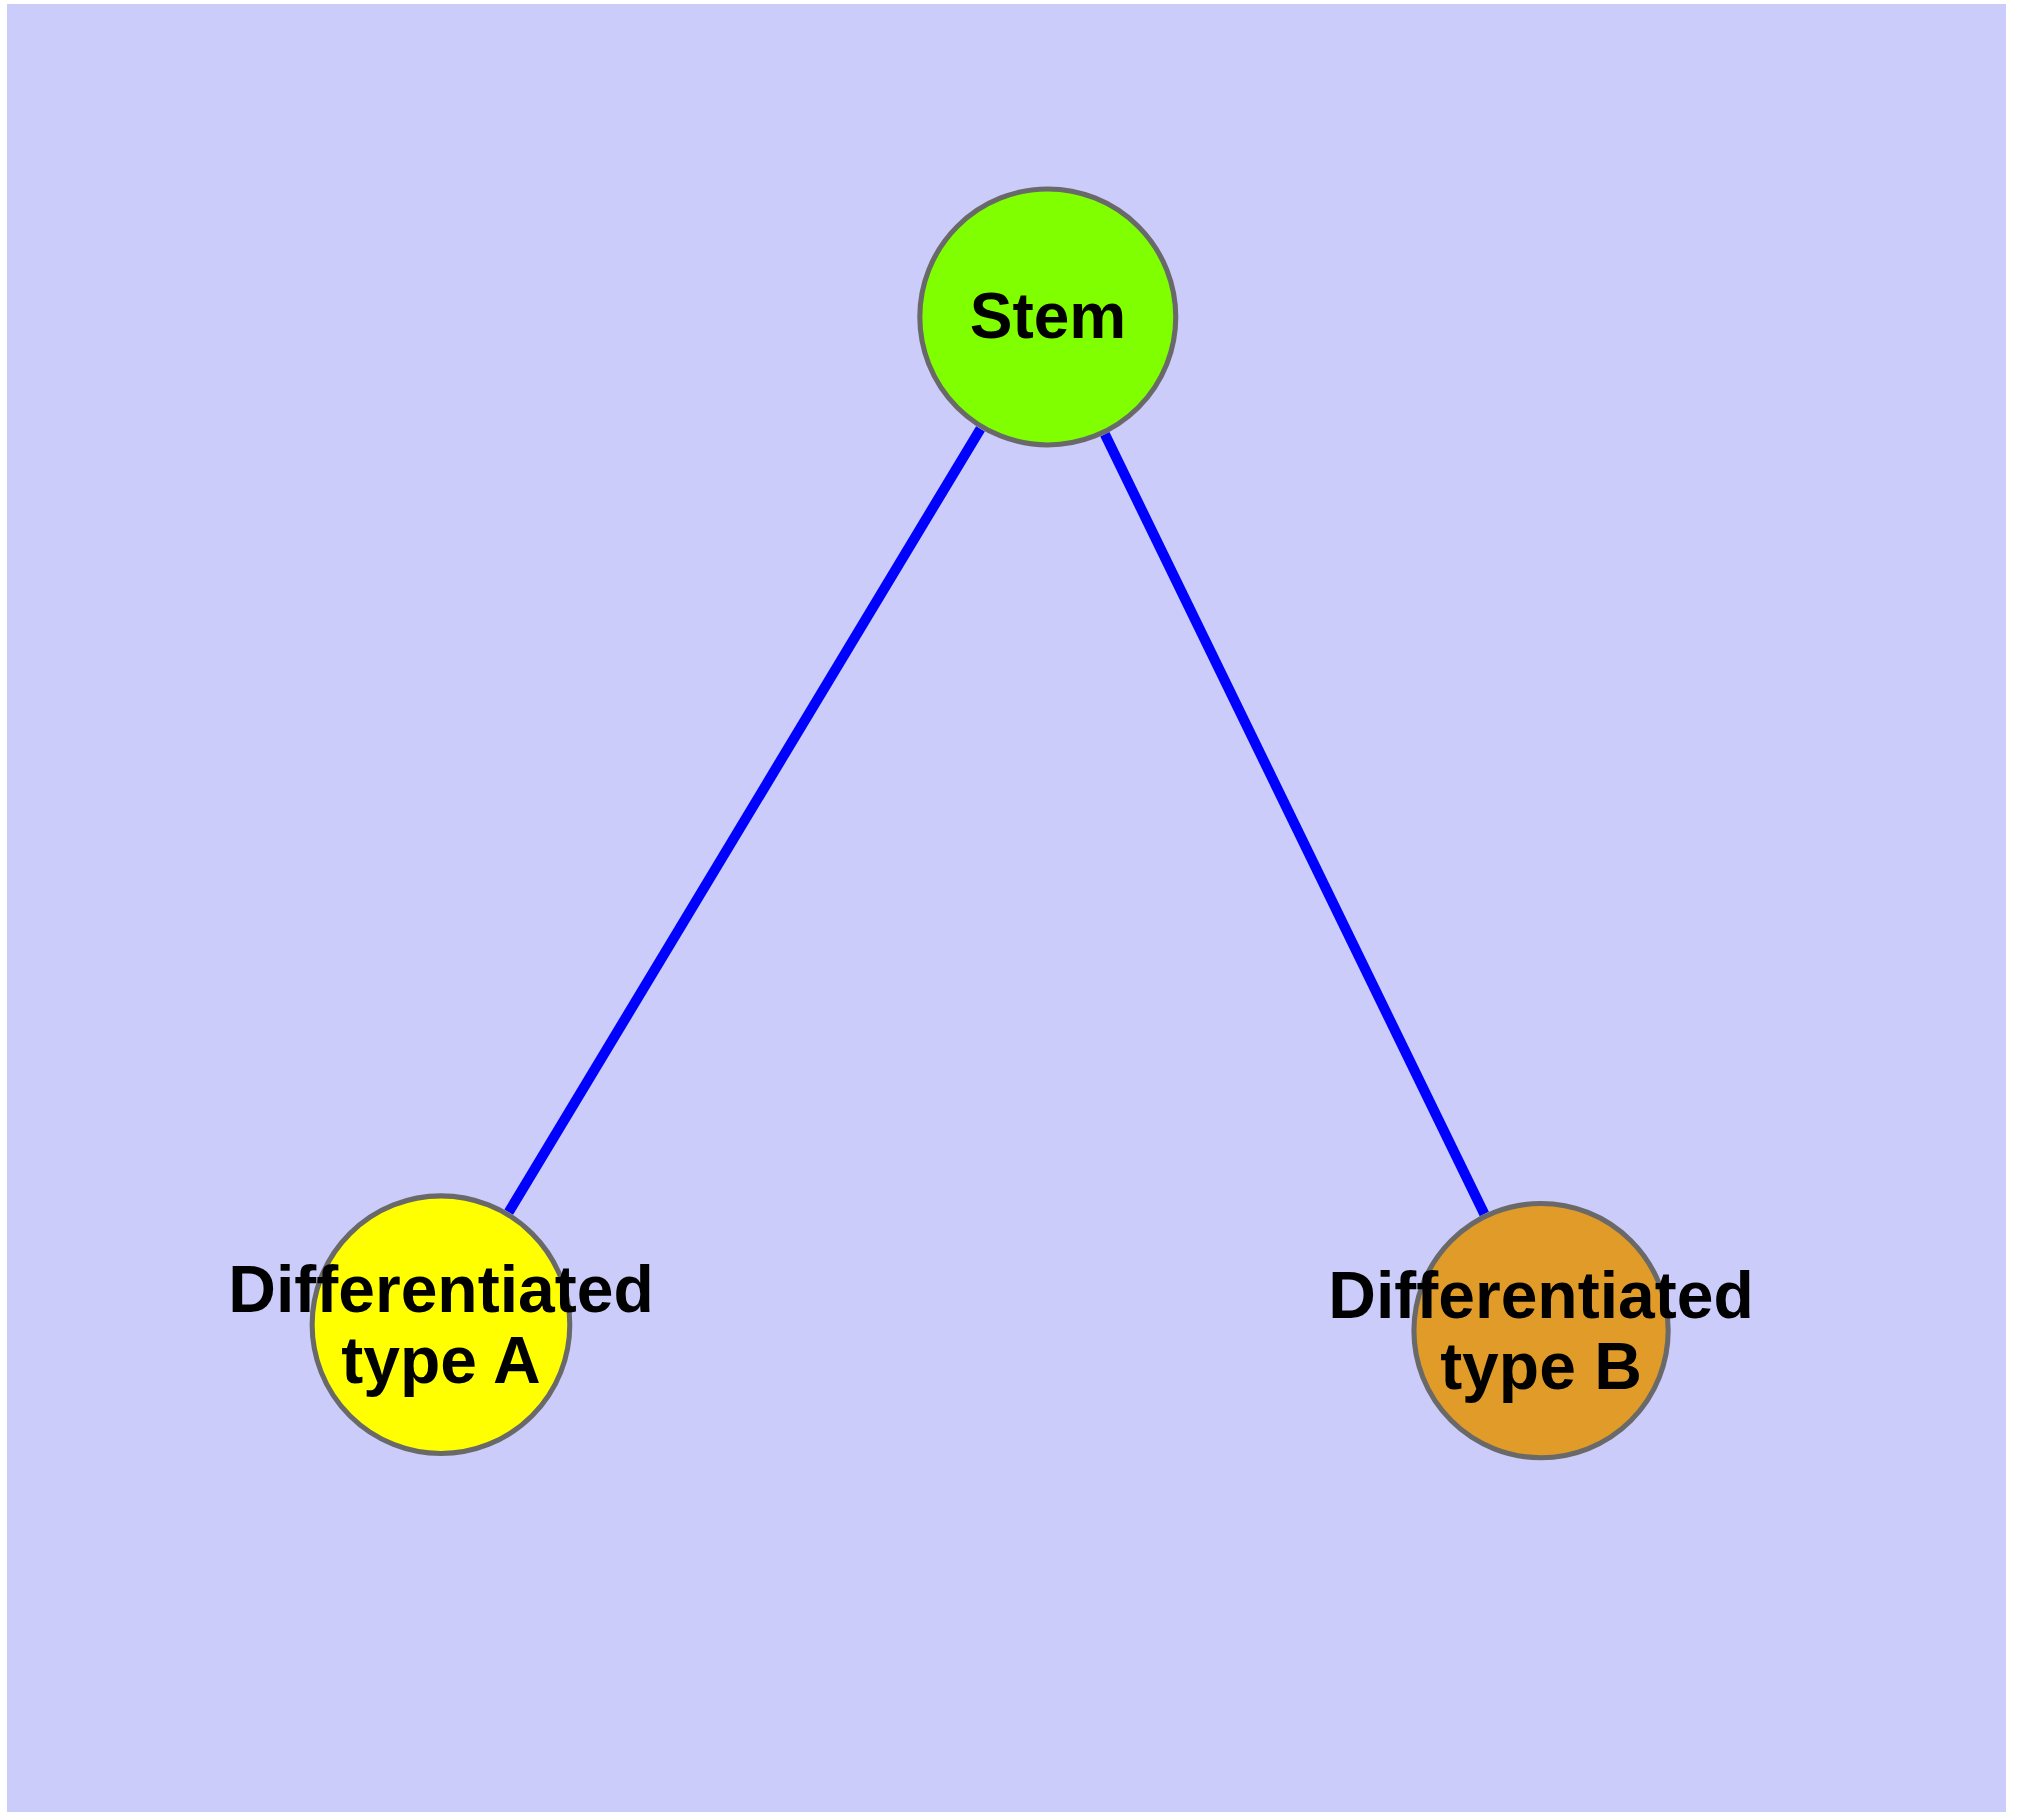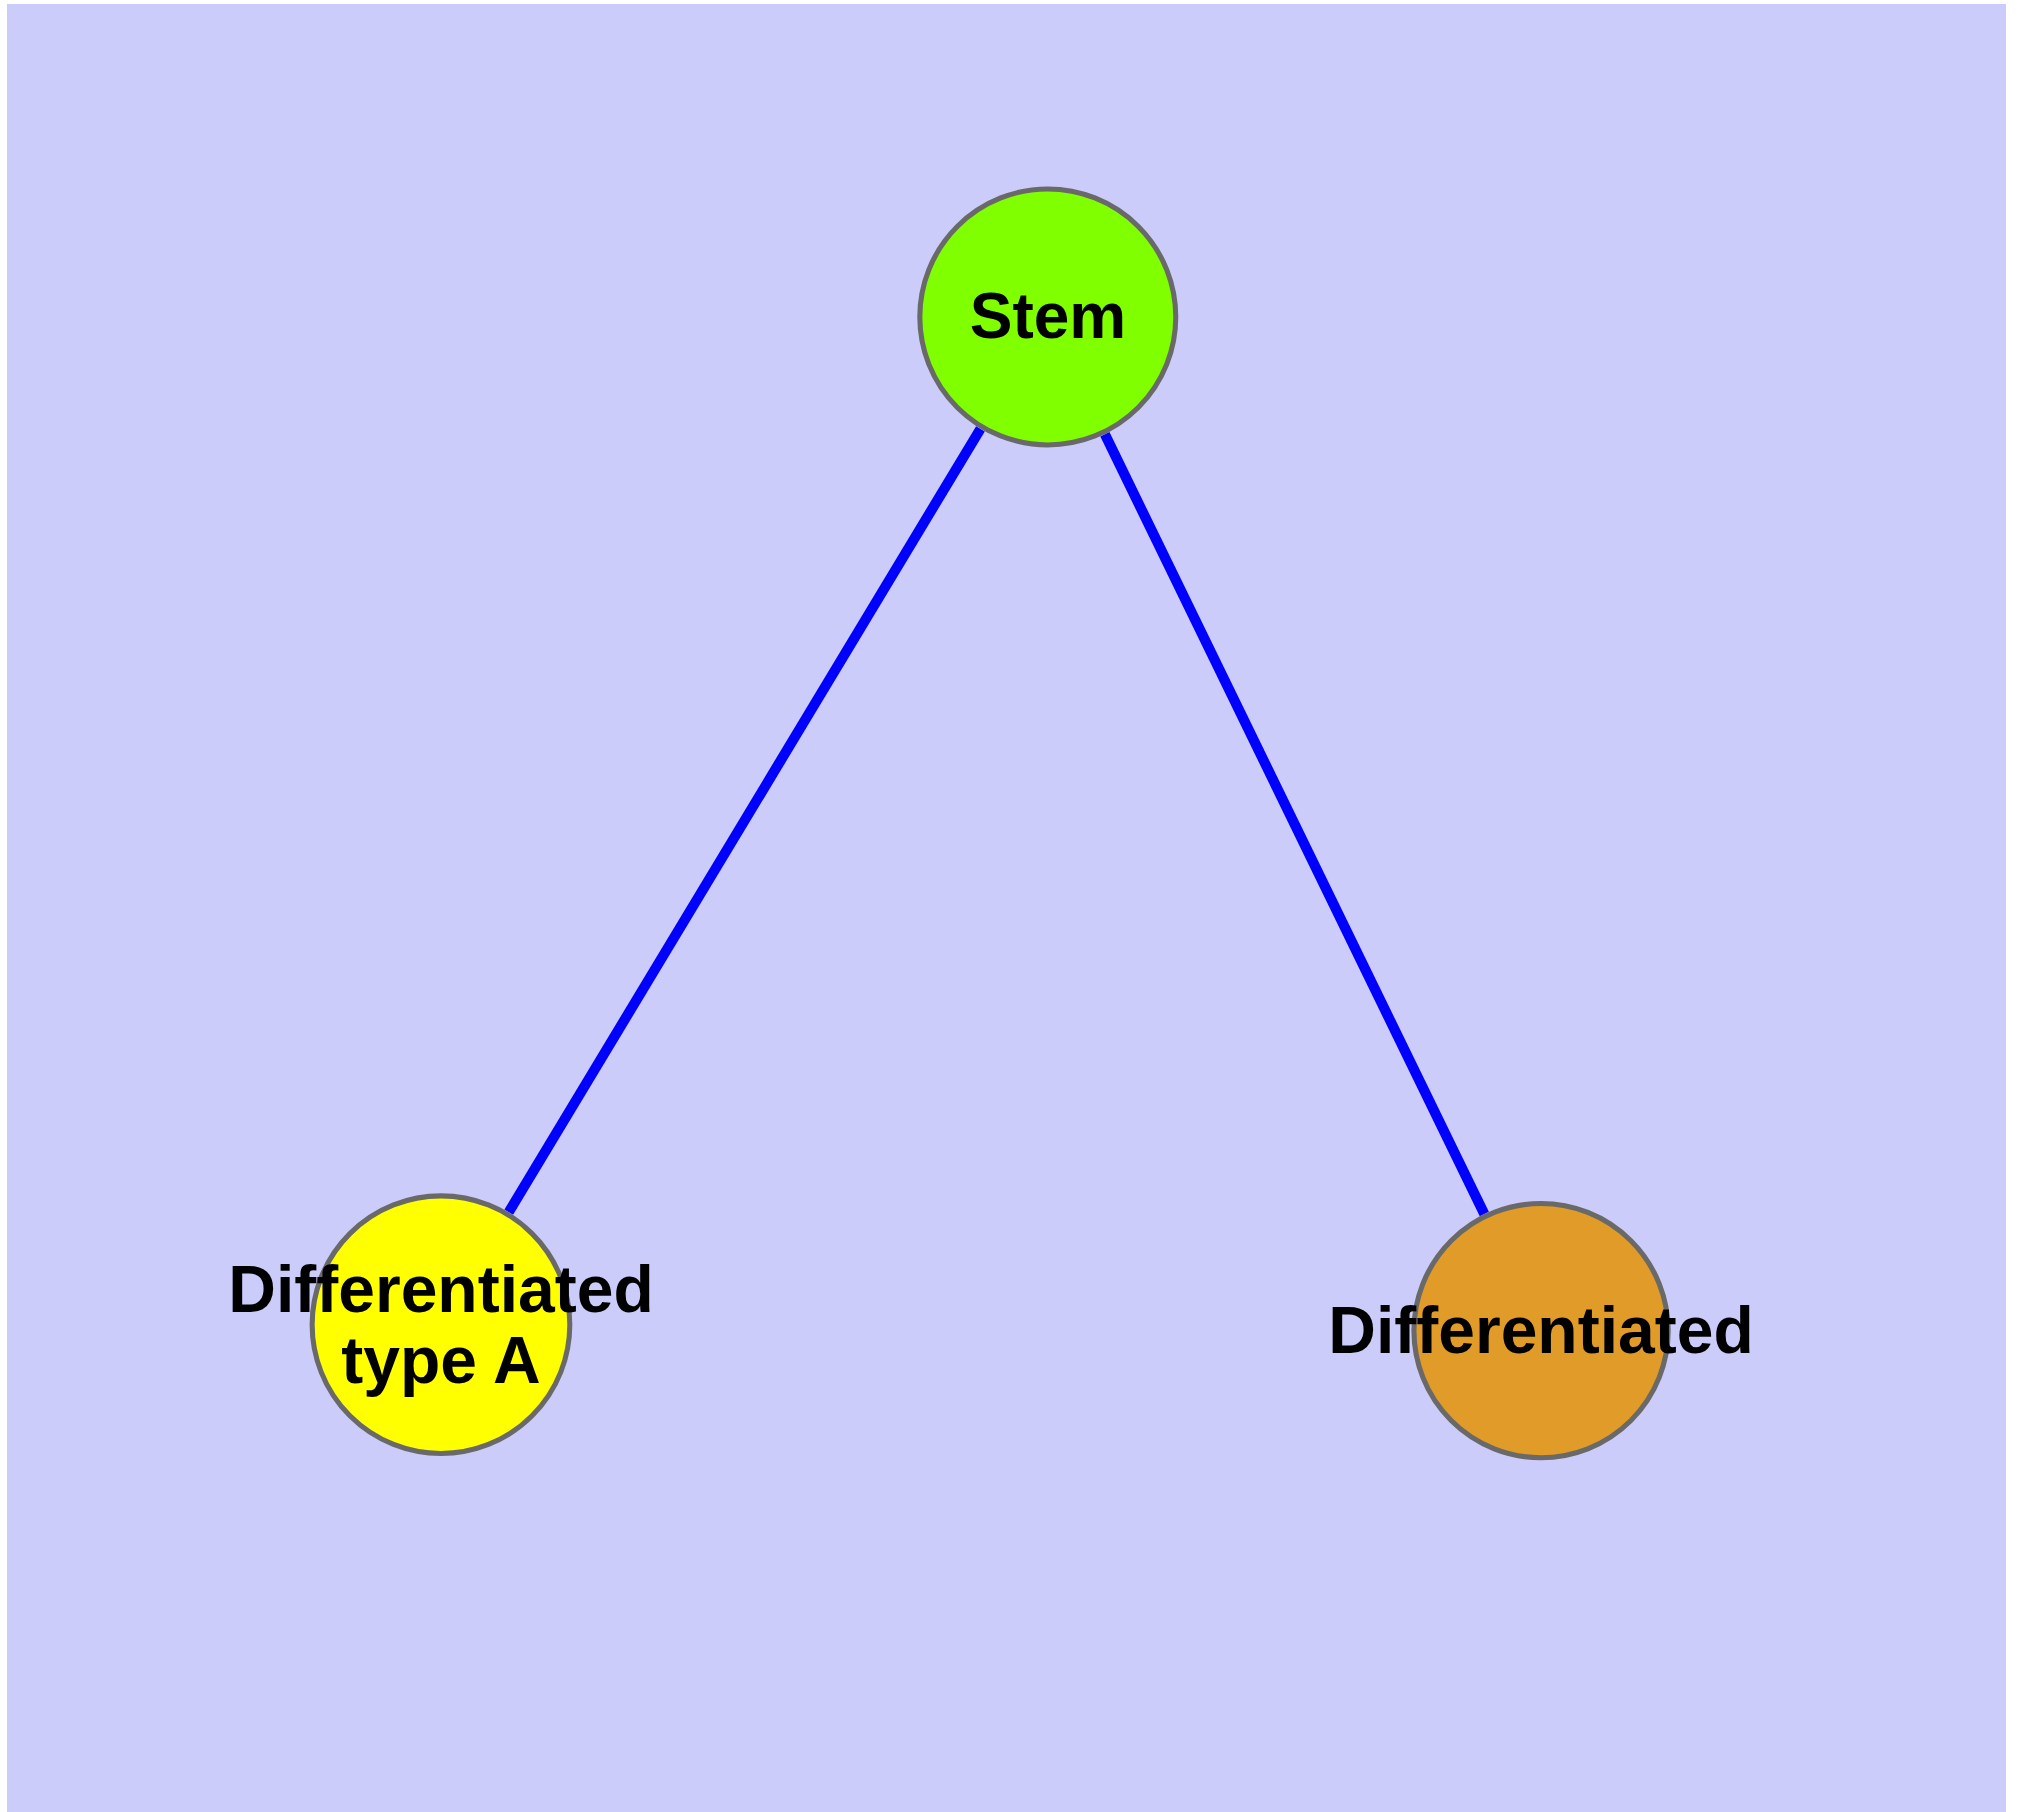--- a/index.html
+++ b/index.html
@@ -58,16 +58,16 @@
     <g id="node-layer">
         <circle cx="1236" cy="374" r="151" fill="#80ff00" stroke="#696969" stroke-width="6"></circle>
         <circle cx="520" cy="1563" r="152" fill="#ffff00" stroke="#696969" stroke-width="6"></circle>
         <circle cx="1818" cy="1570" r="150" fill="#e09b28" stroke="#696969" stroke-width="6"></circle>
       </g>
   </svg>
 
   <div id="label-layer">
       <div class="node-label" style="left: 1048px; top: 317px; font-size: 64px; color: rgb(0, 0, 0);"><span style="display: block;">Stem</span></div>
       <div class="node-label" style="left: 441px; top: 1325px; font-size: 66px; color: rgb(0, 0, 0);"><span style="display: block;">Differentiated</span><span style="display: block; text-align: center;">type A</span></div>
-      <div class="node-label" style="left: 1541px; top: 1331px; font-size: 66px; color: rgb(0, 0, 0);"><span style="display: block;">Differentiated</span></div>
+      <div class="node-label" style="left: 1541px; top: 1331px; font-size: 66px; color: rgb(0, 0, 0);"><span style="display: block;">Differentiated</span><span style="display: block;">type B</span></div>
     </div>
 </div>
 
 
 </body></html>

